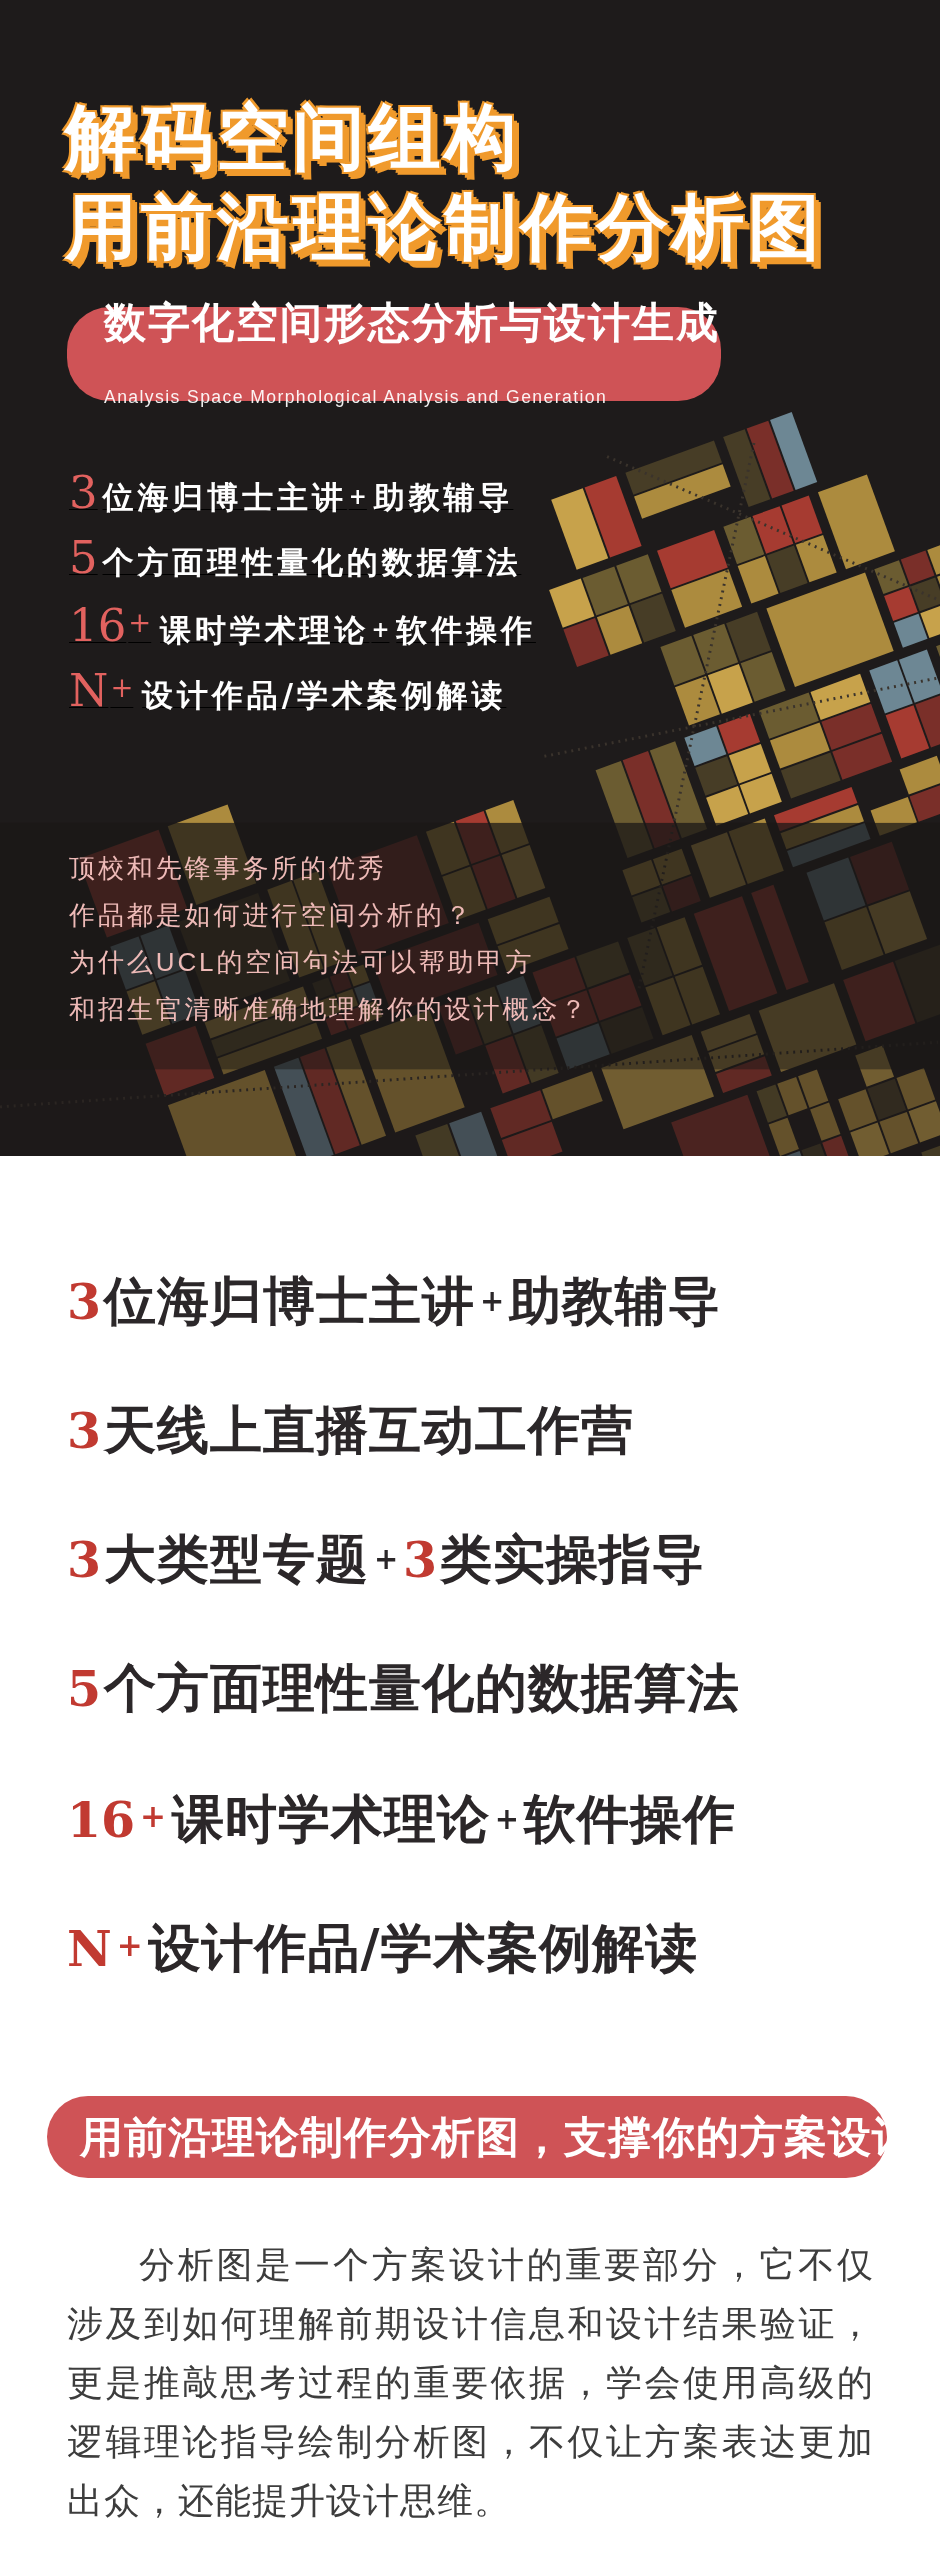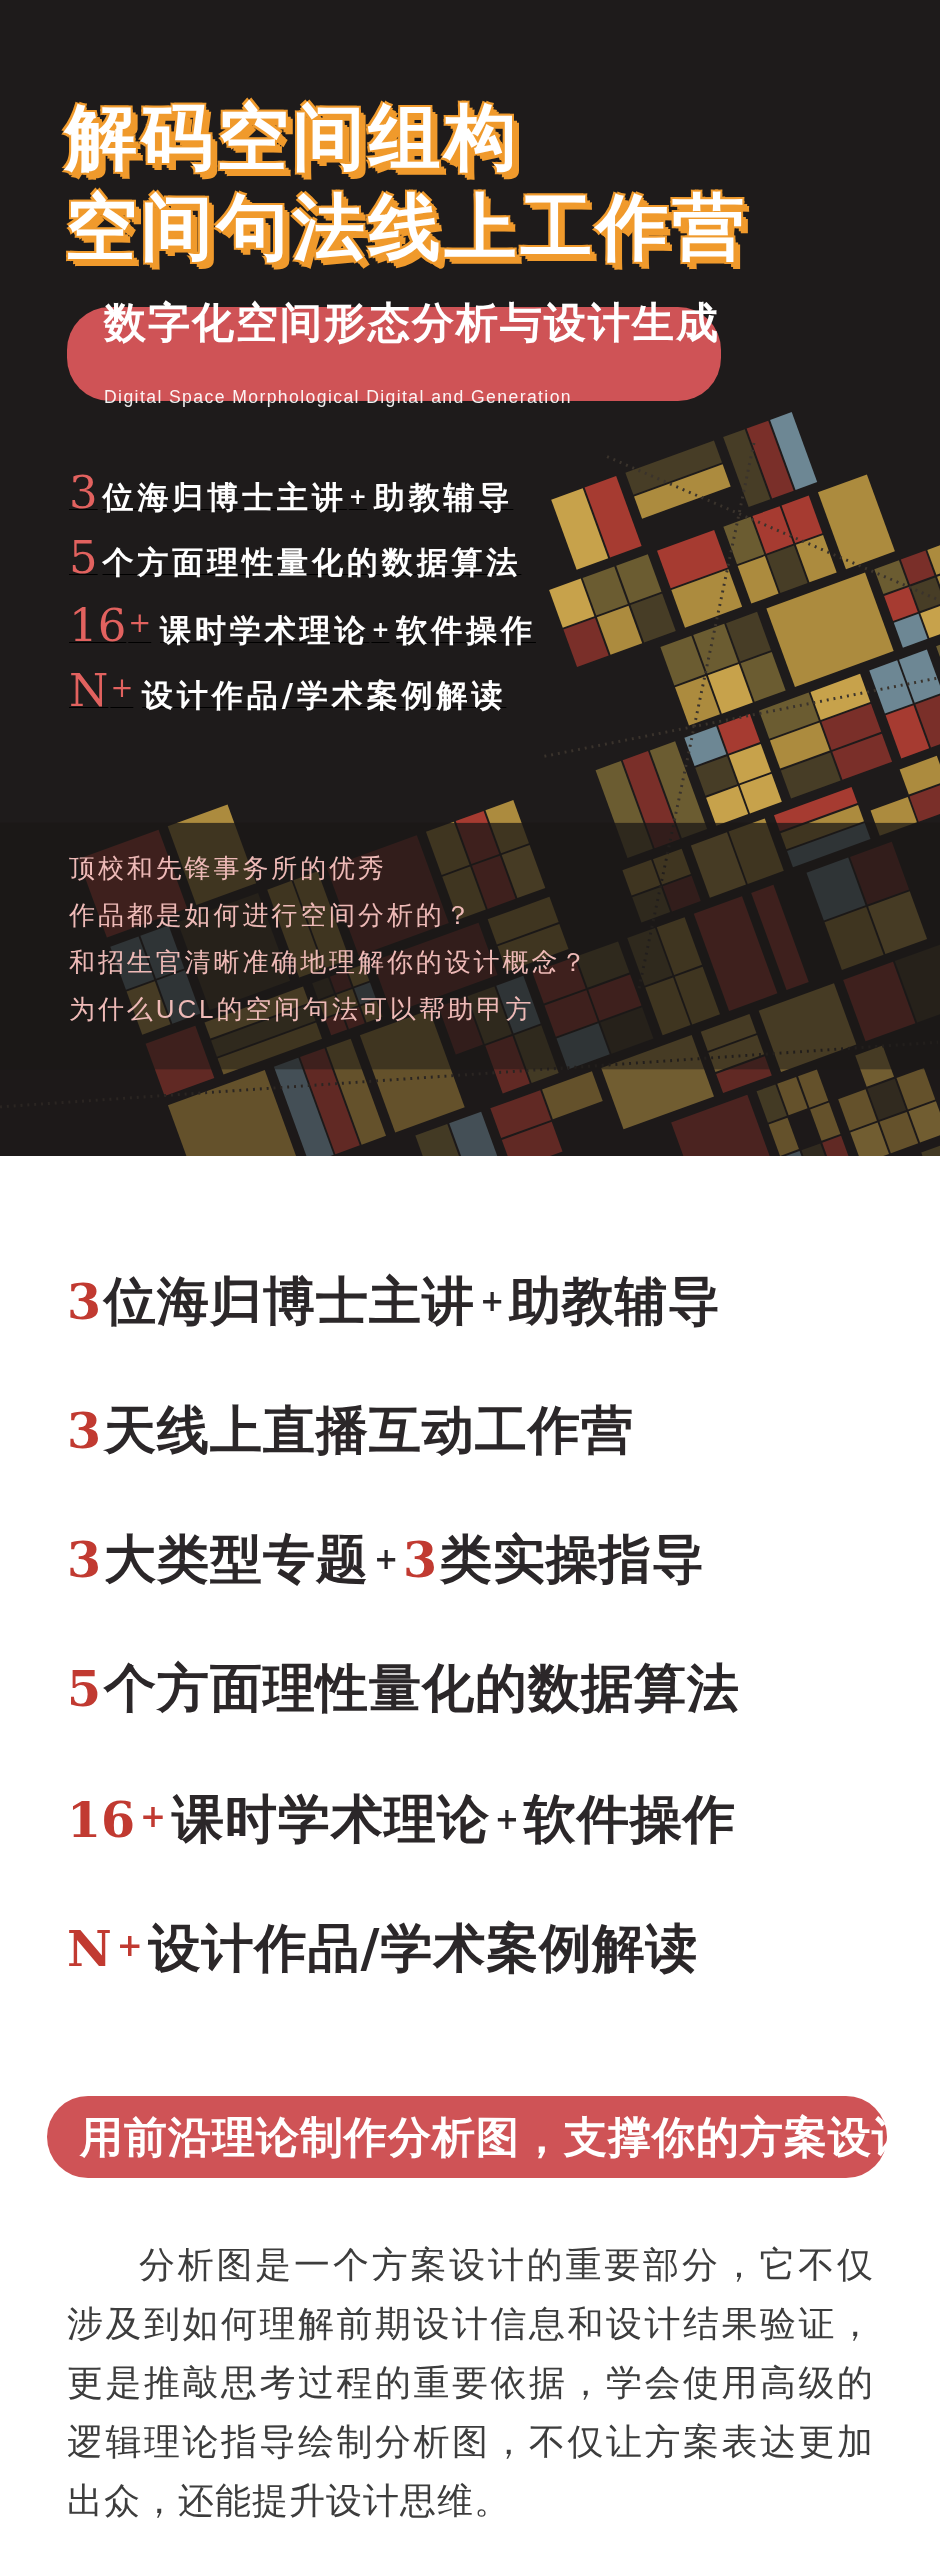--- a/index.html
+++ b/index.html
@@ -333,40 +333,40 @@
         <line x1="620" y1="466" x2="958" y2="612" stroke="#3a332c" stroke-width="3" stroke-dasharray="2 5"></line>
         <line x1="556" y1="772" x2="958" y2="692" stroke="#3a332c" stroke-width="3" stroke-dasharray="2 5"></line>
         <line x1="770" y1="452" x2="652" y2="1012" stroke="#3a332c" stroke-width="3" stroke-dasharray="2 5"></line>
         <line x1="0" y1="1130" x2="958" y2="1064" stroke="#3a332c" stroke-width="3" stroke-dasharray="2 5"></line>
         <rect x="0" y="840" width="960" height="252" fill="#1b1817" opacity="0.75"></rect>
         <rect x="0" y="1092" width="960" height="98" fill="#1b1817" opacity="0.5"></rect>
       </svg>
 
     <div class="hero-title">
       <div>解码空间组构</div>
-      <div>空间句法线上工作营</div>
+      <div>用前沿理论制作分析图</div>
     </div>
 
     <div class="hero-banner">
       <div class="hero-banner-zh">数字化空间形态分析与设计生成</div>
-      <div class="hero-banner-en">Digital Space Morphological Digital and Generation</div>
+      <div class="hero-banner-en">Analysis Space Morphological Analysis and Generation</div>
     </div>
 
     <div class="stats">
         <div class="stat-line"><span class="seg num">3</span><span class="seg zh">位海归博士主讲</span><span class="seg plus">+</span><span class="seg zh">助教辅导</span></div>
         <div class="stat-line"><span class="seg num">5</span><span class="seg zh">个方面理性量化的数据算法</span></div>
         <div class="stat-line"><span class="seg num">16</span><span class="seg numplus">+</span><span class="seg zh">课时学术理论</span><span class="seg plus">+</span><span class="seg zh">软件操作</span></div>
         <div class="stat-line"><span class="seg num">N</span><span class="seg numplus">+</span><span class="seg zh">设计作品/学术案例解读</span></div>
       </div>
 
     <div class="questions">
         <div class="q-line">顶校和先锋事务所的优秀</div>
         <div class="q-line">作品都是如何进行空间分析的？</div>
+        <div class="q-line">为什么UCL的空间句法可以帮助甲方</div>
         <div class="q-line">和招生官清晰准确地理解你的设计概念？</div>
-        <div class="q-line">为什么UCL的空间句法可以帮助甲方</div>
       </div>
   </div>
 
   <div class="white-sec">
     <div class="headlines">
         <div class="hl-line"><span class="seg num">3</span><span class="seg zh">位海归博士主讲</span><span class="seg plus">+</span><span class="seg zh">助教辅导</span></div>
         <div class="hl-line"><span class="seg num">3</span><span class="seg zh">天线上直播互动工作营</span></div>
         <div class="hl-line"><span class="seg num">3</span><span class="seg zh">大类型专题</span><span class="seg plus">+</span><span class="seg num">3</span><span class="seg zh">类实操指导</span></div>
         <div class="hl-line"><span class="seg num">5</span><span class="seg zh">个方面理性量化的数据算法</span></div>
         <div class="hl-line"><span class="seg num">16</span><span class="seg numplus">+</span><span class="seg zh">课时学术理论</span><span class="seg plus">+</span><span class="seg zh">软件操作</span></div>

